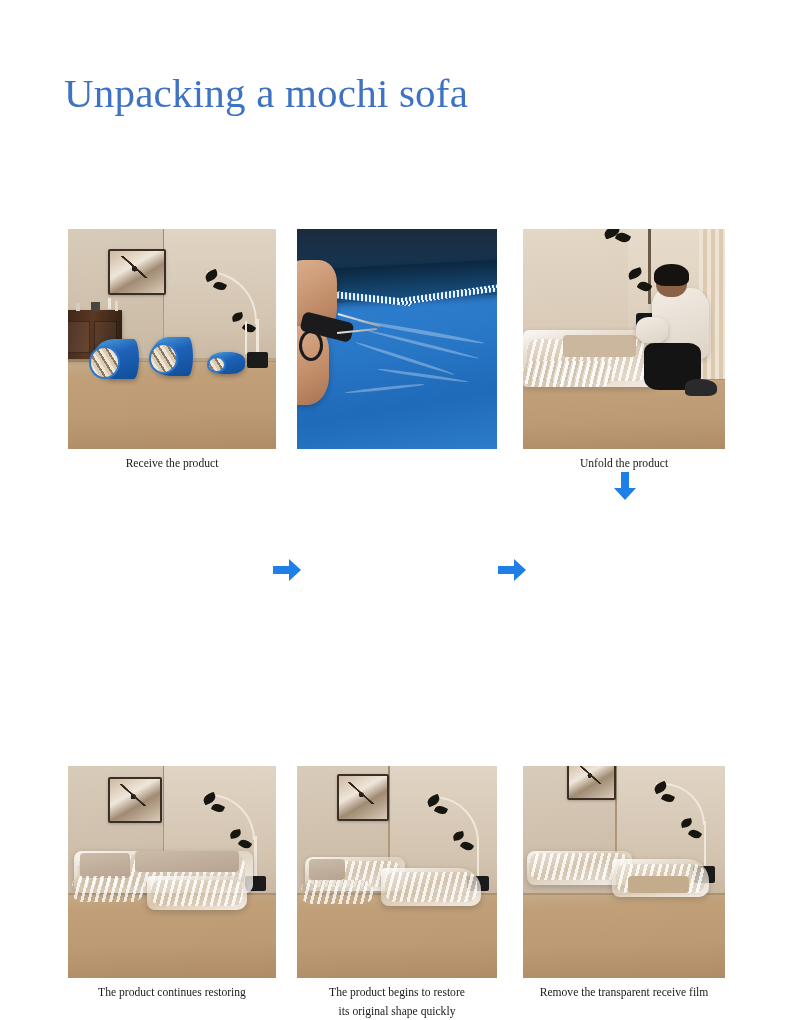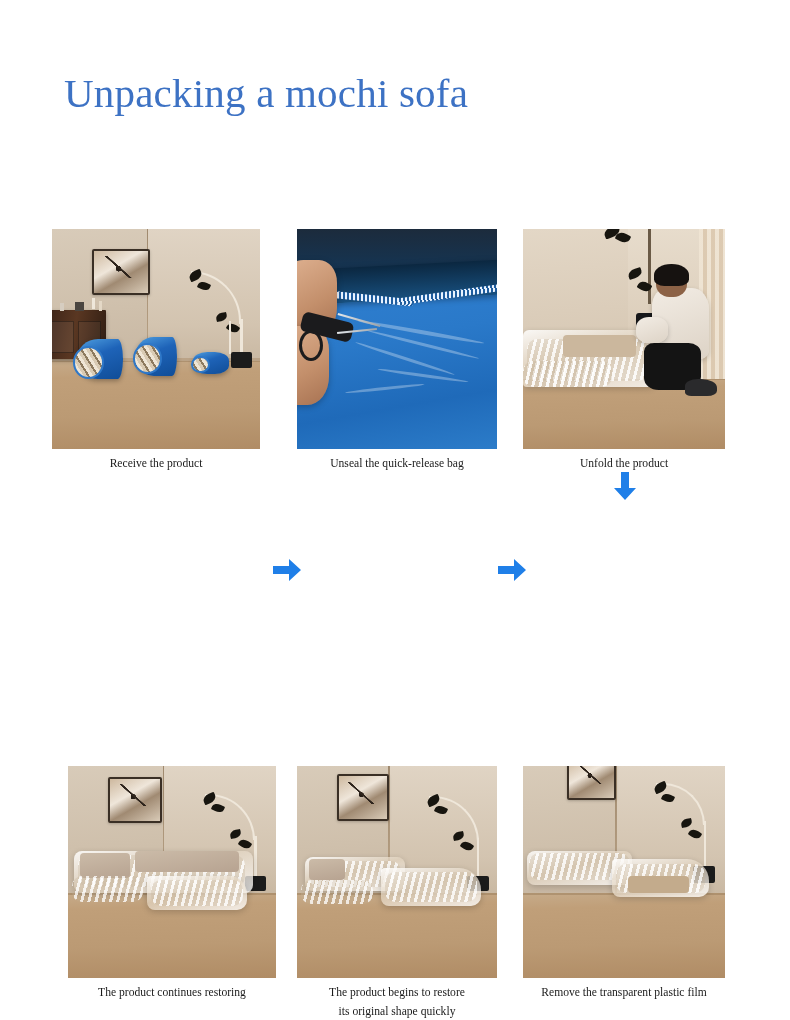--- a/index.html
+++ b/index.html
@@ -137,21 +137,21 @@
 <div class="page">
 
   <div class="hdr">
     <h1 class="title">Unpacking a mochi sofa</h1>
   </div>
 
   <div class="rows">
 
     <div class="row" style="height:270px;">
 
-      <div class="cellwrap" style="left:52px; top:7px; width:208px;">
+      <div class="cellwrap" style="left:68px; top:7px; width:208px;">
         <div class="photo" style="width:208px;height:220px;">
           <div class="sc">
             <div class="wallA"></div>
               <div class="wallB"></div>
               <div class="wallseam"></div>
             <div class="floor"></div>
               <div class="floorline"></div>
             <div class="baseboard" style="top:58.6%;"></div>
             <div class="frame" style="left:19%;top:9%;width:28%;height:21%;"></div>
             <div class="cabinet" style="left:-2%;top:37%;width:28%;height:22%;"></div>
@@ -200,21 +200,20 @@
             <div class="crease" style="left:40%;top:66%;width:46%;height:3px;transform:rotate(8deg);"></div>
             <div class="crease" style="left:24%;top:72%;width:40%;height:3px;transform:rotate(-6deg);"></div>
             <div class="hand" style="left:-10%;top:14%;width:30%;height:34%;"></div>
             <div class="hand" style="left:-14%;top:44%;width:30%;height:36%;"></div>
             <div class="scissor" style="left:2%;top:40%;width:26%;height:9%;transform:rotate(14deg);border-radius:6px;"></div>
             <div class="scissor" style="left:1%;top:46%;width:12%;height:14%;border-radius:50%;background:transparent;border:3px solid #1b1b1d;"></div>
             <div class="blade" style="left:20%;top:41%;width:22%;height:2px;transform:rotate(16deg);"></div>
             <div class="blade" style="left:20%;top:46%;width:20%;height:2px;transform:rotate(-6deg);"></div>
           </div>
         </div>
-        <div class="cap" style="top:226px;">Unseal the quick-release bag</div>
       </div>
 
       <div class="arrow" style="left:497px; top:335px;">
         <svg width="30" height="26" viewBox="0 0 30 26">
             <path d="M1 9 h16 V2 l12 11 -12 11 V17 H1 Z" fill="#1f7fe8"></path>
           </svg>
       </div>
 
       <div class="cellwrap" style="left:523px; top:7px; width:202px;">
         <div class="photo" style="width:202px;height:220px;">
@@ -328,21 +327,21 @@
             <div class="leaf" style="left:69%;top:13%;width:12px;height:8px;transform:rotate(26deg);"></div>
             <div class="leaf" style="left:78%;top:25%;width:11px;height:8px;transform:rotate(-12deg);"></div>
             <div class="leaf" style="left:82%;top:30%;width:12px;height:8px;transform:rotate(34deg);"></div>
             <div class="wrapmass" style="left:2%;top:40%;width:52%;height:16%;"></div>
             <div class="wrapsheen" style="left:3%;top:41%;width:50%;height:13%;"></div>
             <div class="wrapmass" style="left:44%;top:44%;width:48%;height:18%;border-radius:4px 22px 10px 8px;"></div>
             <div class="wrapsheen" style="left:46%;top:46%;width:44%;height:14%;"></div>
             <div class="sofaBlock" style="left:52%;top:52%;width:30%;height:8%;background:#c3ab8c;"></div>
           </div>
         </div>
-        <div class="cap" style="top:218px;">Remove the transparent plastic film</div>
+        <div class="cap" style="top:218px;">Remove the transparent receive film</div>
       </div>
 
     </div>
 
     <div class="row" style="height:260px;">
 
       
       
 
       

